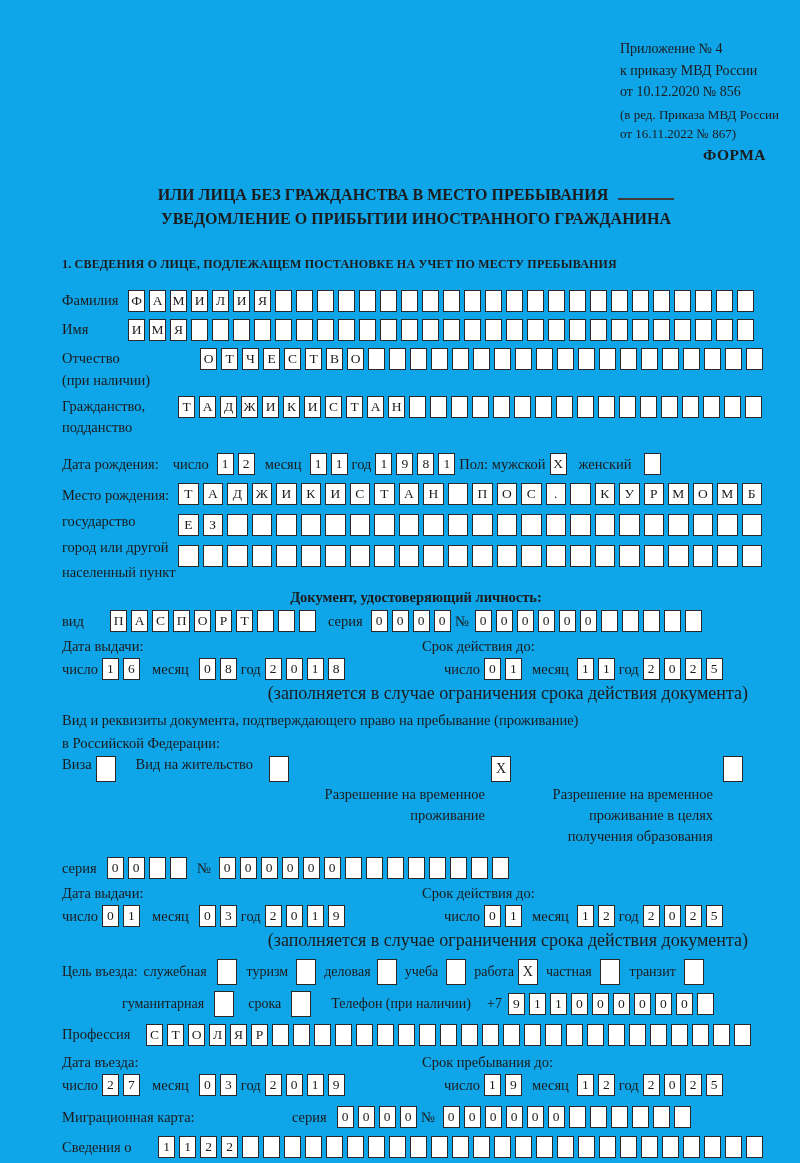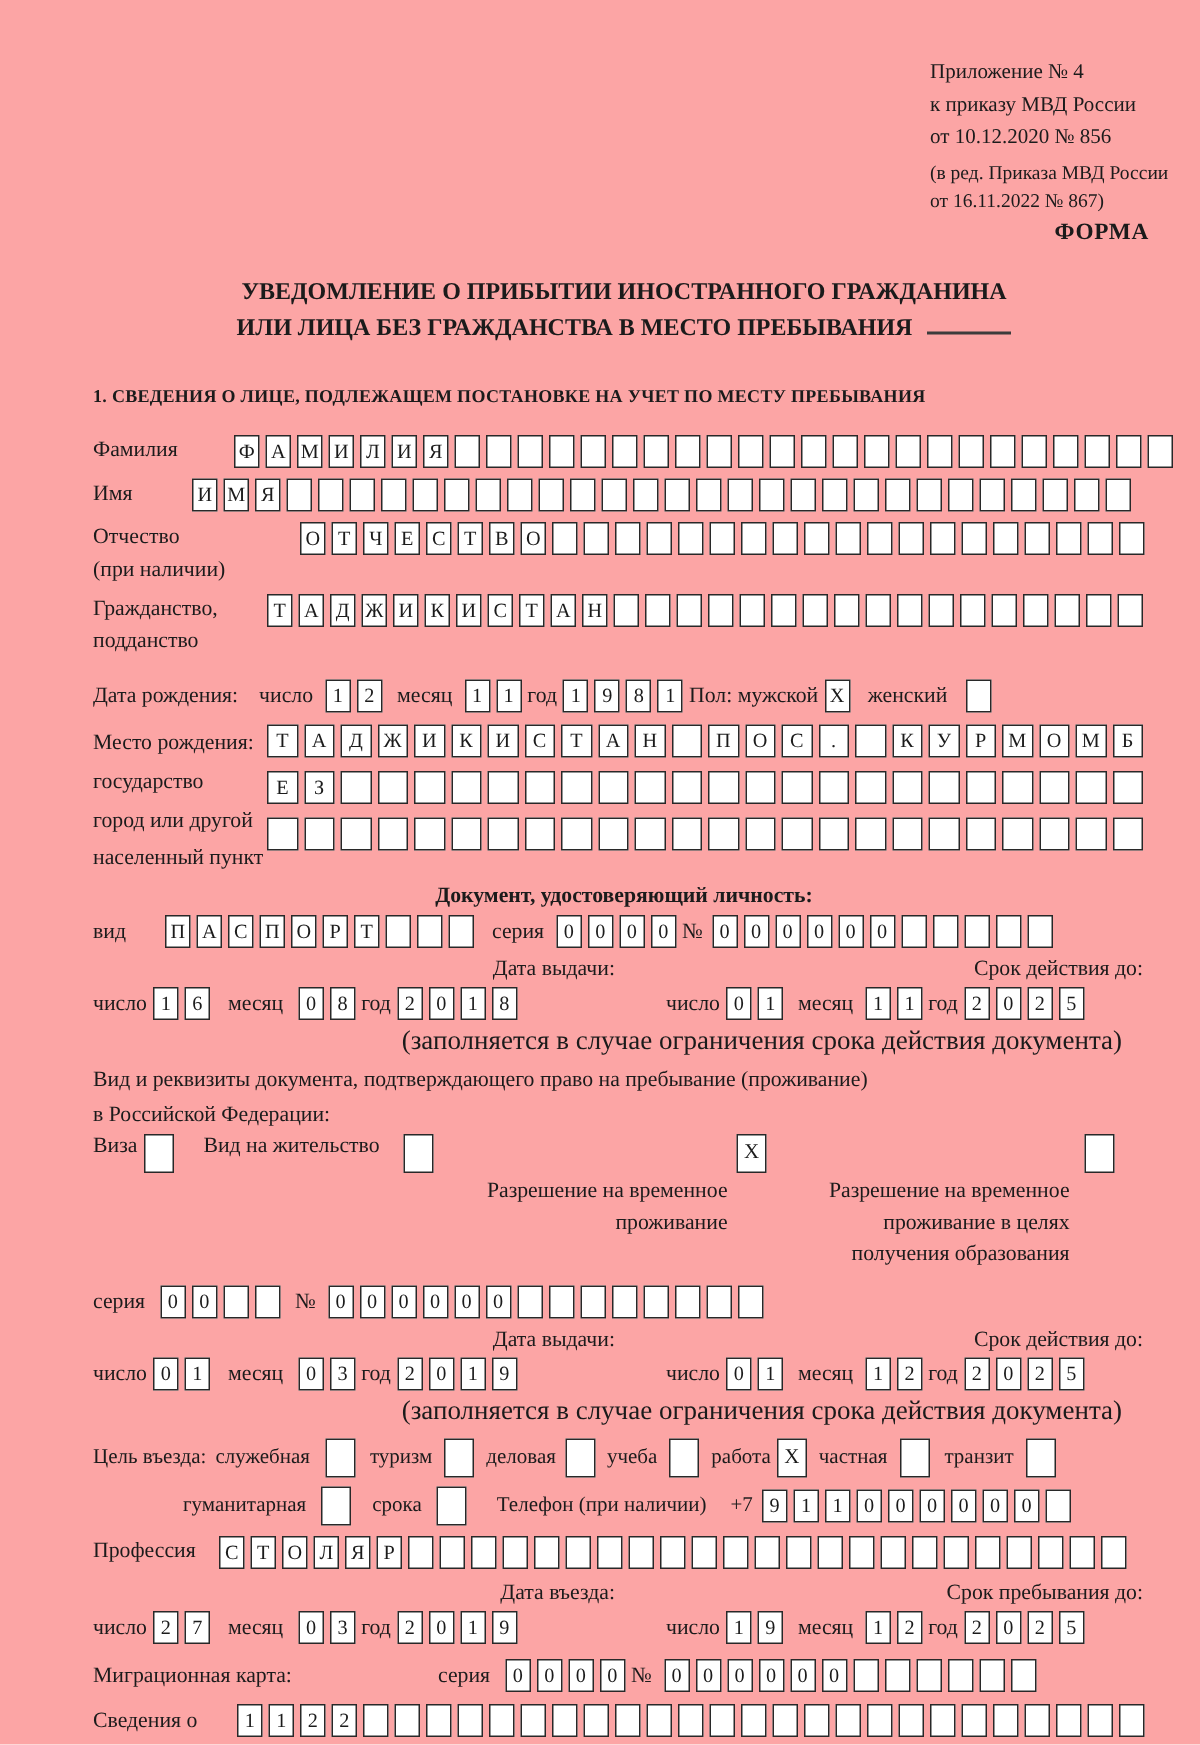--- a/index.html
+++ b/index.html
@@ -1,21 +1,21 @@
 <!DOCTYPE html>
 <html lang="ru"><head>
 <meta charset="utf-8">
 <style>
   html,body{margin:0;padding:0;background:#fff;}
   .page{
     position:relative;
     width:800px;height:1163px;
     box-sizing:border-box;
     padding:183px 30px 0 62px;
-    background:#fca5a5;
+    background:#0ea5e9;
     color:#1b1b1b;
     font-family:"Liberation Serif", serif;
     font-size:14.5px;
     overflow:hidden;
   }
   
   .annex{position:absolute;left:620px;top:38px;font-size:14px;line-height:1.55;}
   .annex .ed{font-size:13px;line-height:1.45;margin-top:3px;}
   .forma{position:absolute;left:600px;top:146px;width:166px;text-align:right;font-weight:bold;font-size:15.5px;letter-spacing:.5px;}
   
@@ -31,30 +31,30 @@
     width:17px;height:22px;
     border:1.6px solid #282828;
     margin-right:4px;
     text-align:center;font-size:13.5px;line-height:19px;
     background:#fff;
   }
   .cells.wide .cell{width:20.5px;margin-right:4px;}
   .cell.cbx{width:20px;height:26px;line-height:23px;font-size:14px;}
   .lbl{flex:none;}
   .mt4{margin-top:4px;}.mt6{margin-top:6px;}.mt7{margin-top:7px;}.mt8{margin-top:8px;}
-  .mt10{margin-top:10px;}.mt14{margin-top:14px;}.mt18{margin-top:18px;gap:28px;}
+  .mt10{margin-top:10px;}.mt14{margin-top:14px;}.mt18{margin-top:18px;}
   .g4{margin-left:4px;}.g6{margin-left:6px;}.g8{margin-left:8px;}.g10{margin-left:10px;}
   .g12{margin-left:12px;}.g14{margin-left:14px;}.g16{margin-left:16px;}
   .rg6{margin-right:6px;}.rg8{margin-right:8px;}.rg10{margin-right:10px;}
   .doc-head{text-align:center;font-weight:bold;font-size:14.5px;margin-top:3px;}
   
   .dcols{display:flex;}
   .dcol1{width:348px;flex:none;}
   .dcol2{width:340px;flex:none;margin-left:12px;}
-  .dhead{text-align:right;margin-bottom:3px;}
+  .dhead{text-align:left;margin-bottom:3px;}
   .dline{display:flex;align-items:center;}
   .note{font-size:18px;text-align:right;margin-right:22px;margin-top:3px;}
   .stack{display:flex;flex-direction:column;}
   .mrow{margin-bottom:9px;}
   .optline{display:flex;align-items:flex-start;}
   .optblock{text-align:right;line-height:1.45;margin-top:28px;}
 </style>
 </head>
 <body>
 
@@ -65,24 +65,24 @@
     <div>к приказу МВД России</div>
     <div>от 10.12.2020 № 856</div>
     <div class="ed">
       <div>(в ред. Приказа МВД России</div>
       <div>от 16.11.2022 № 867)</div>
     </div>
   </div>
   <div class="forma">ФОРМА</div>
 
   <div class="title">
-    <div>УВЕДОМЛЕНИЕ О ПРИБЫТИИ ИНОСТРАННОГО ГРАЖДАНИНА</div>
     <div>
       <span>ИЛИ ЛИЦА БЕЗ ГРАЖДАНСТВА В МЕСТО ПРЕБЫВАНИЯ</span><span class="blank"></span>
     </div>
+    <div>УВЕДОМЛЕНИЕ О ПРИБЫТИИ ИНОСТРАННОГО ГРАЖДАНИНА</div>
   </div>
 
   <div class="sect">1. СВЕДЕНИЯ О ЛИЦЕ, ПОДЛЕЖАЩЕМ ПОСТАНОВКЕ НА УЧЕТ ПО МЕСТУ ПРЕБЫВАНИЯ</div>
 
   <div class="frow mt18">
     <div class="flabel" style="width:66px">Фамилия</div>
     <div class="cells">
         <span class="cell">Ф</span>
         <span class="cell">А</span>
         <span class="cell">М</span>

